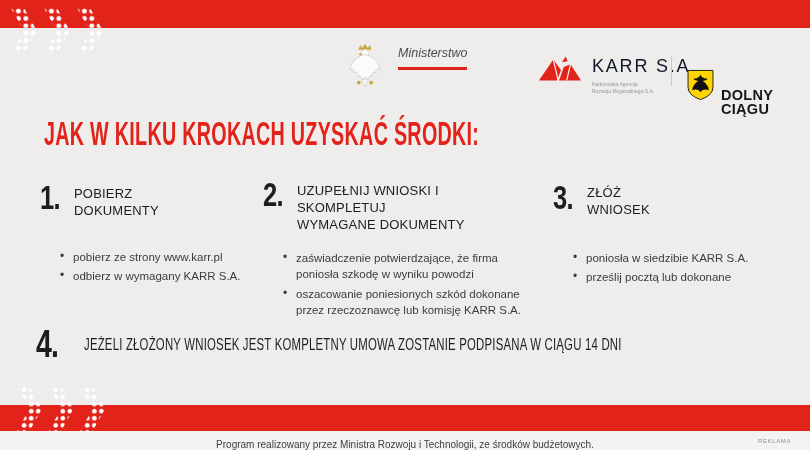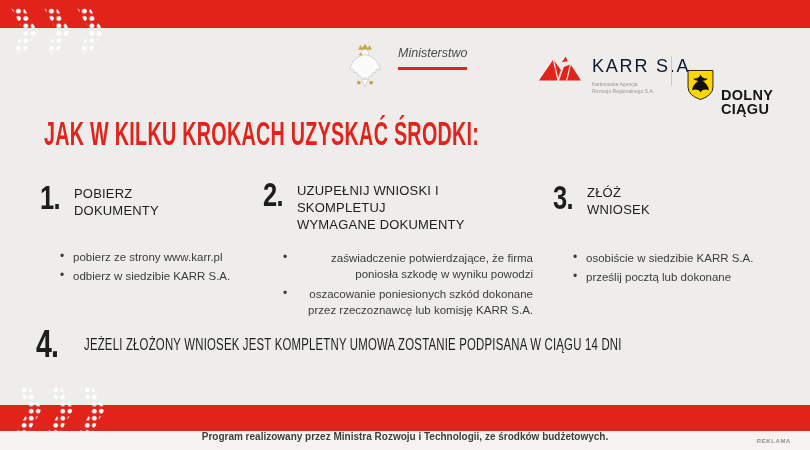--- a/index.html
+++ b/index.html
@@ -51,37 +51,37 @@
   .step-title {
     font-size:13px; font-weight:normal; color:#1d1d1b; line-height:1.3;
     letter-spacing:0.2px; padding-top:2px;
   }
   .col-1 .step-title { width:100px; }
   .col-2 .step-title { width:170px; }
   .col-3 .step-title { width:72px;  padding-top:1px; }
   .bullets { position:absolute; left:16px; margin:2px; padding:0; list-style:none;
     font-size:11.5px; color:#3c3c3b; line-height:1.42; }
   .col-1 .bullets { top:63px; }
-  .col-2 .bullets { top:67px;text-align:right; }
+  .col-2 .bullets { top:67px; }
   .col-3 .bullets { top:64px; }
   .bullets li { position:relative; padding-left:15px; margin-bottom:3px; }
   .bullets li::before { content:"\2022"; position:absolute; left:2px; top:-1px; font-size:12px; color:#3c3c3b; }
 
   
   .step4 { position:absolute; left:36px; top:329px; display:flex; align-items:center; }
   .step4 .step-num { font-size:38px; width:36px; }
   .step4-text {
     font-size:17px; color:#1f1f1d; font-weight:normal;
     transform:scaleX(0.67); transform-origin:left center;
     white-space:nowrap; margin-left:12px; letter-spacing:0.3px;
   }
   
   .footer {
     position:absolute; left:0; top:431px; width:810px; height:19px;
-    background:#f4f3f2; display:flex; align-items:flex-start; justify-content:center;font-weight:bold;
+    background:#f4f3f2; display:flex; align-items:flex-end; justify-content:center;
   }
   .footer-note { font-size:10px; color:#3e3e3d; }
   .reklama { position:absolute; right:19px; top:50%; transform:translateY(-50%);
     font-size:6px; color:#8f8f8e; letter-spacing:0.6px; }
 </style>
 </head>
 <body>
 
 <div class="stage">
 
@@ -152,42 +152,42 @@
 
   <div class="main-title">JAK W KILKU KROKACH UZYSKAĆ ŚRODKI:</div>
 
   <div class="step-col col-1">
     <div class="step-head">
       <div class="step-num">1.</div>
       <div class="step-title">POBIERZ DOKUMENTY</div>
     </div>
     <ul class="bullets">
       <li>pobierz ze strony www.karr.pl</li>
-      <li>odbierz w siedzibie KARR S.A.</li>
+      <li>odbierz w wymagany KARR S.A.</li>
     </ul>
   </div>
 
   <div class="step-col col-2">
     <div class="step-head">
       <div class="step-num">2.</div>
       <div class="step-title">UZUPEŁNIJ WNIOSKI I SKOMPLETUJ WYMAGANE DOKUMENTY</div>
     </div>
     <ul class="bullets">
       <li>zaświadczenie potwierdzające, że firma poniosła szkodę w wyniku powodzi</li>
       <li>oszacowanie poniesionych szkód dokonane przez rzeczoznawcę lub komisję KARR S.A.</li>
     </ul>
   </div>
 
   <div class="step-col col-3">
     <div class="step-head">
       <div class="step-num">3.</div>
       <div class="step-title">ZŁÓŻ WNIOSEK</div>
     </div>
     <ul class="bullets">
-      <li>osobiście w siedzibie KARR S.A.</li>
+      <li>poniosła w siedzibie KARR S.A.</li>
       <li>prześlij pocztą lub dokonane</li>
     </ul>
   </div>
 
   <div class="step4">
     <div class="step-num">4.</div>
     <div class="step4-text">JEŻELI ZŁOŻONY WNIOSEK JEST KOMPLETNY UMOWA ZOSTANIE PODPISANA W CIĄGU 14 DNI</div>
   </div>
 
   <div class="bar-bottom"></div>

